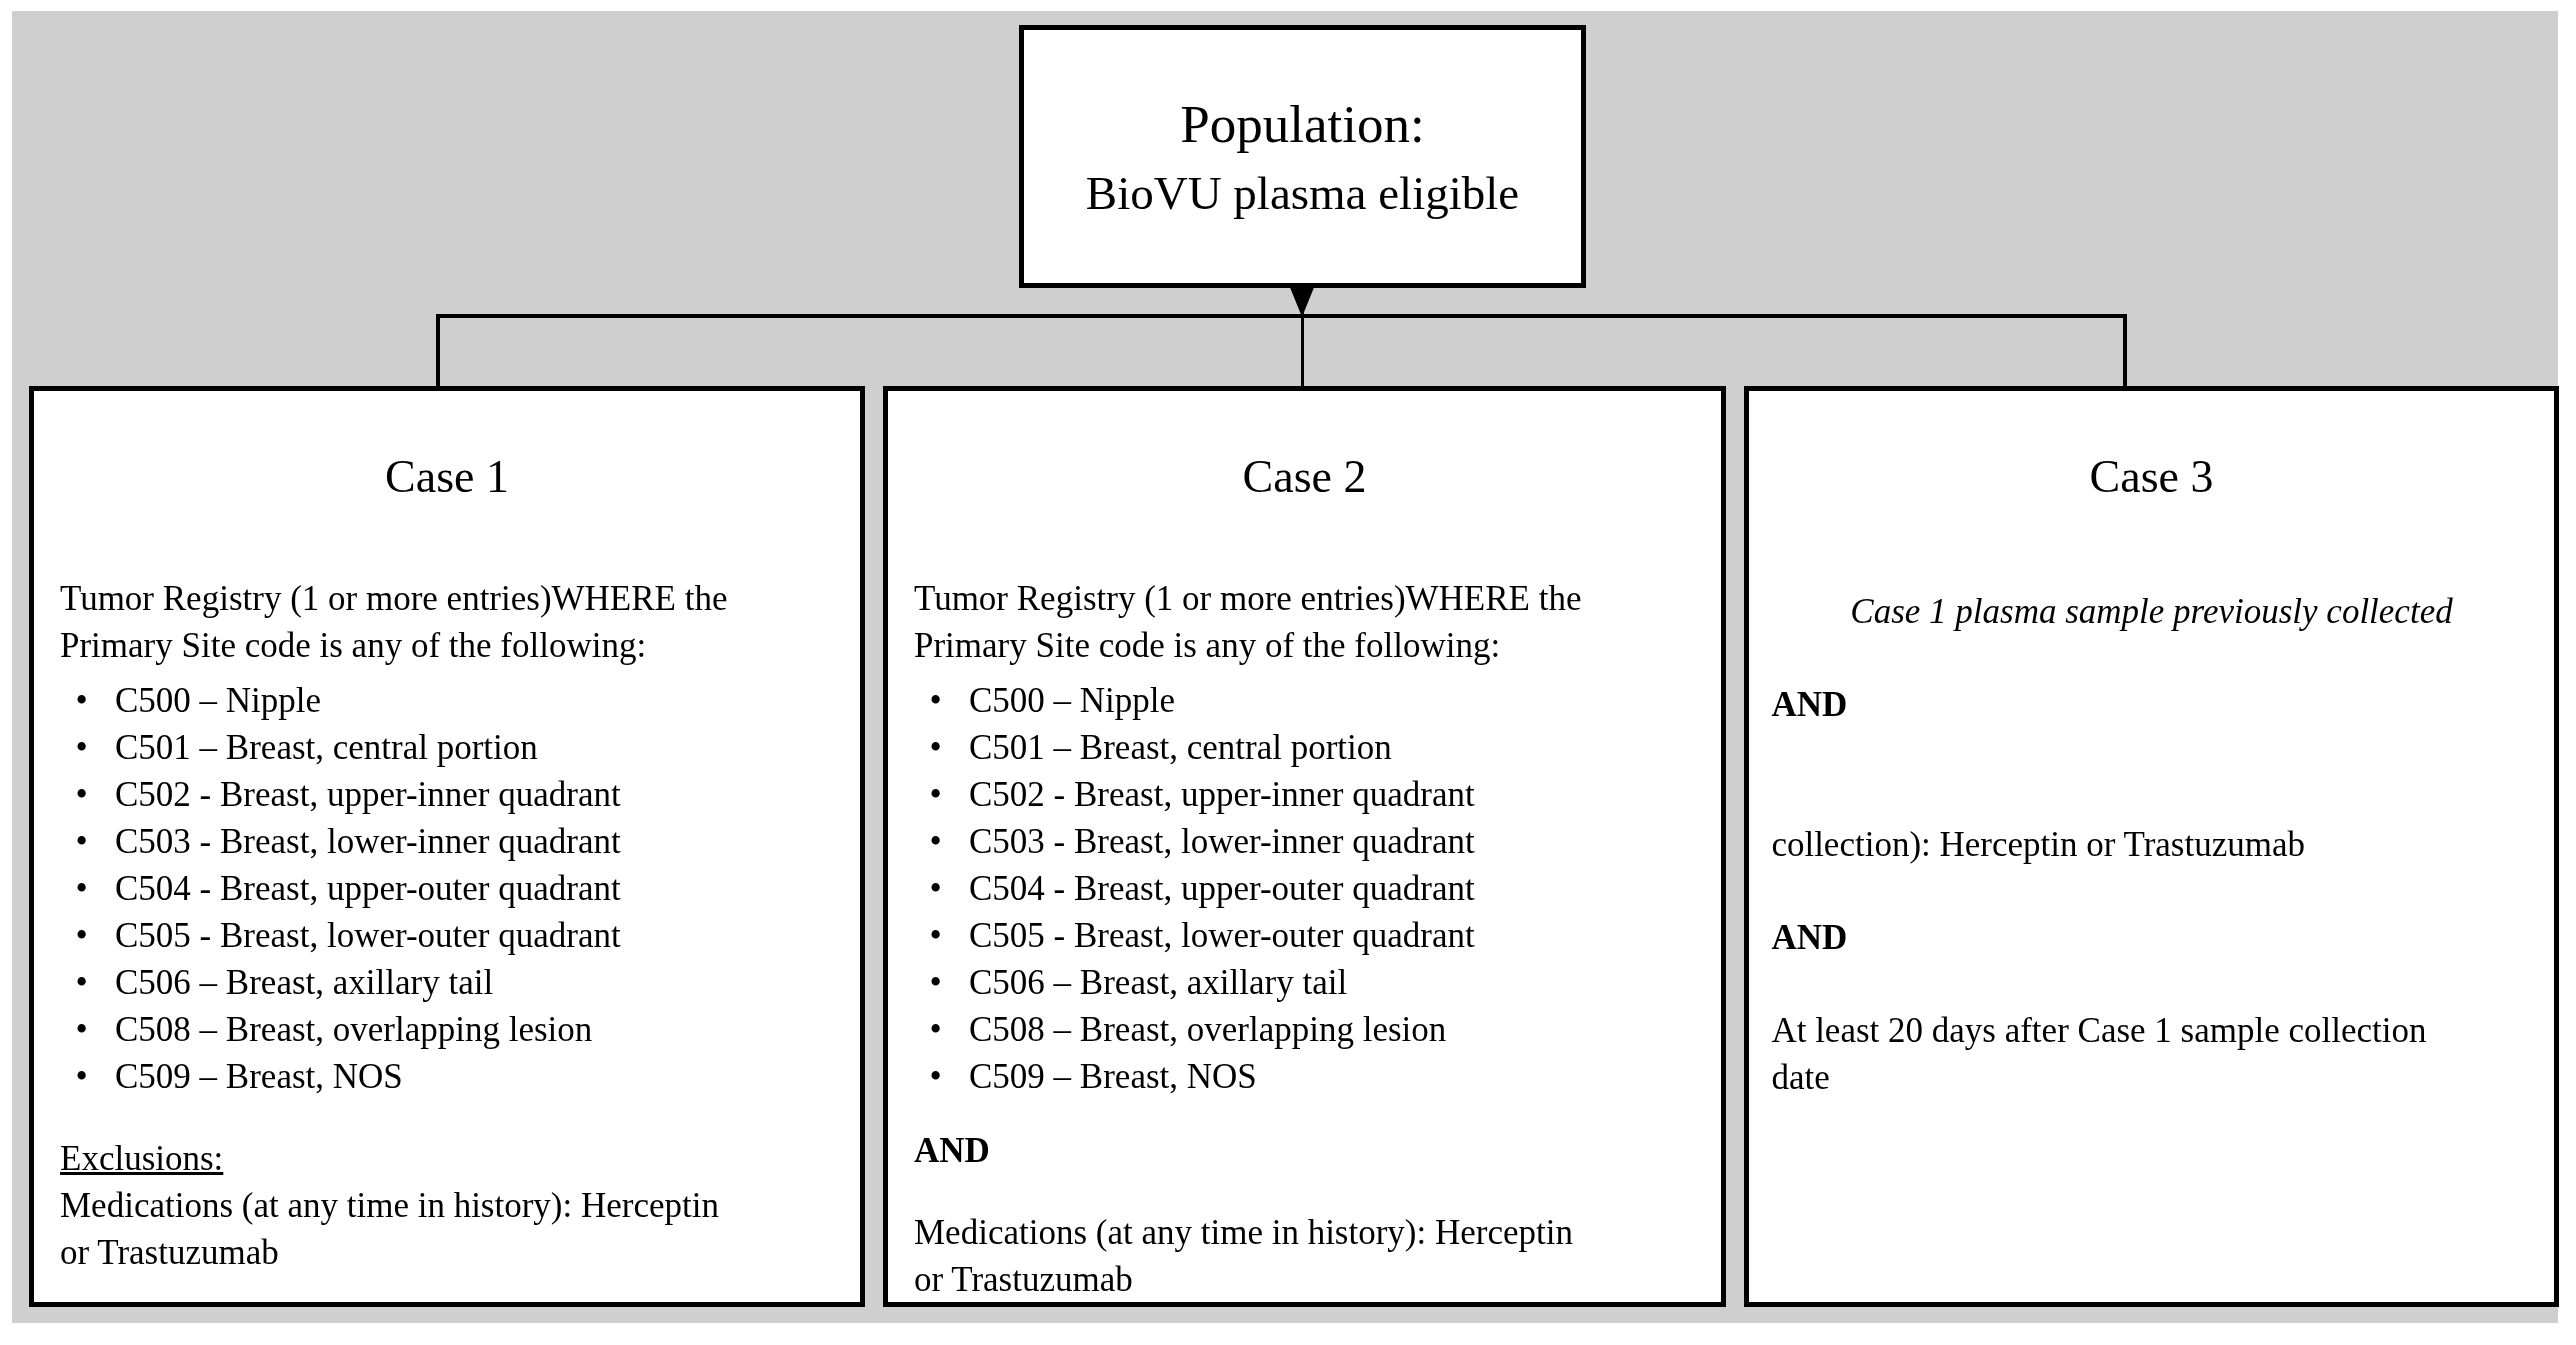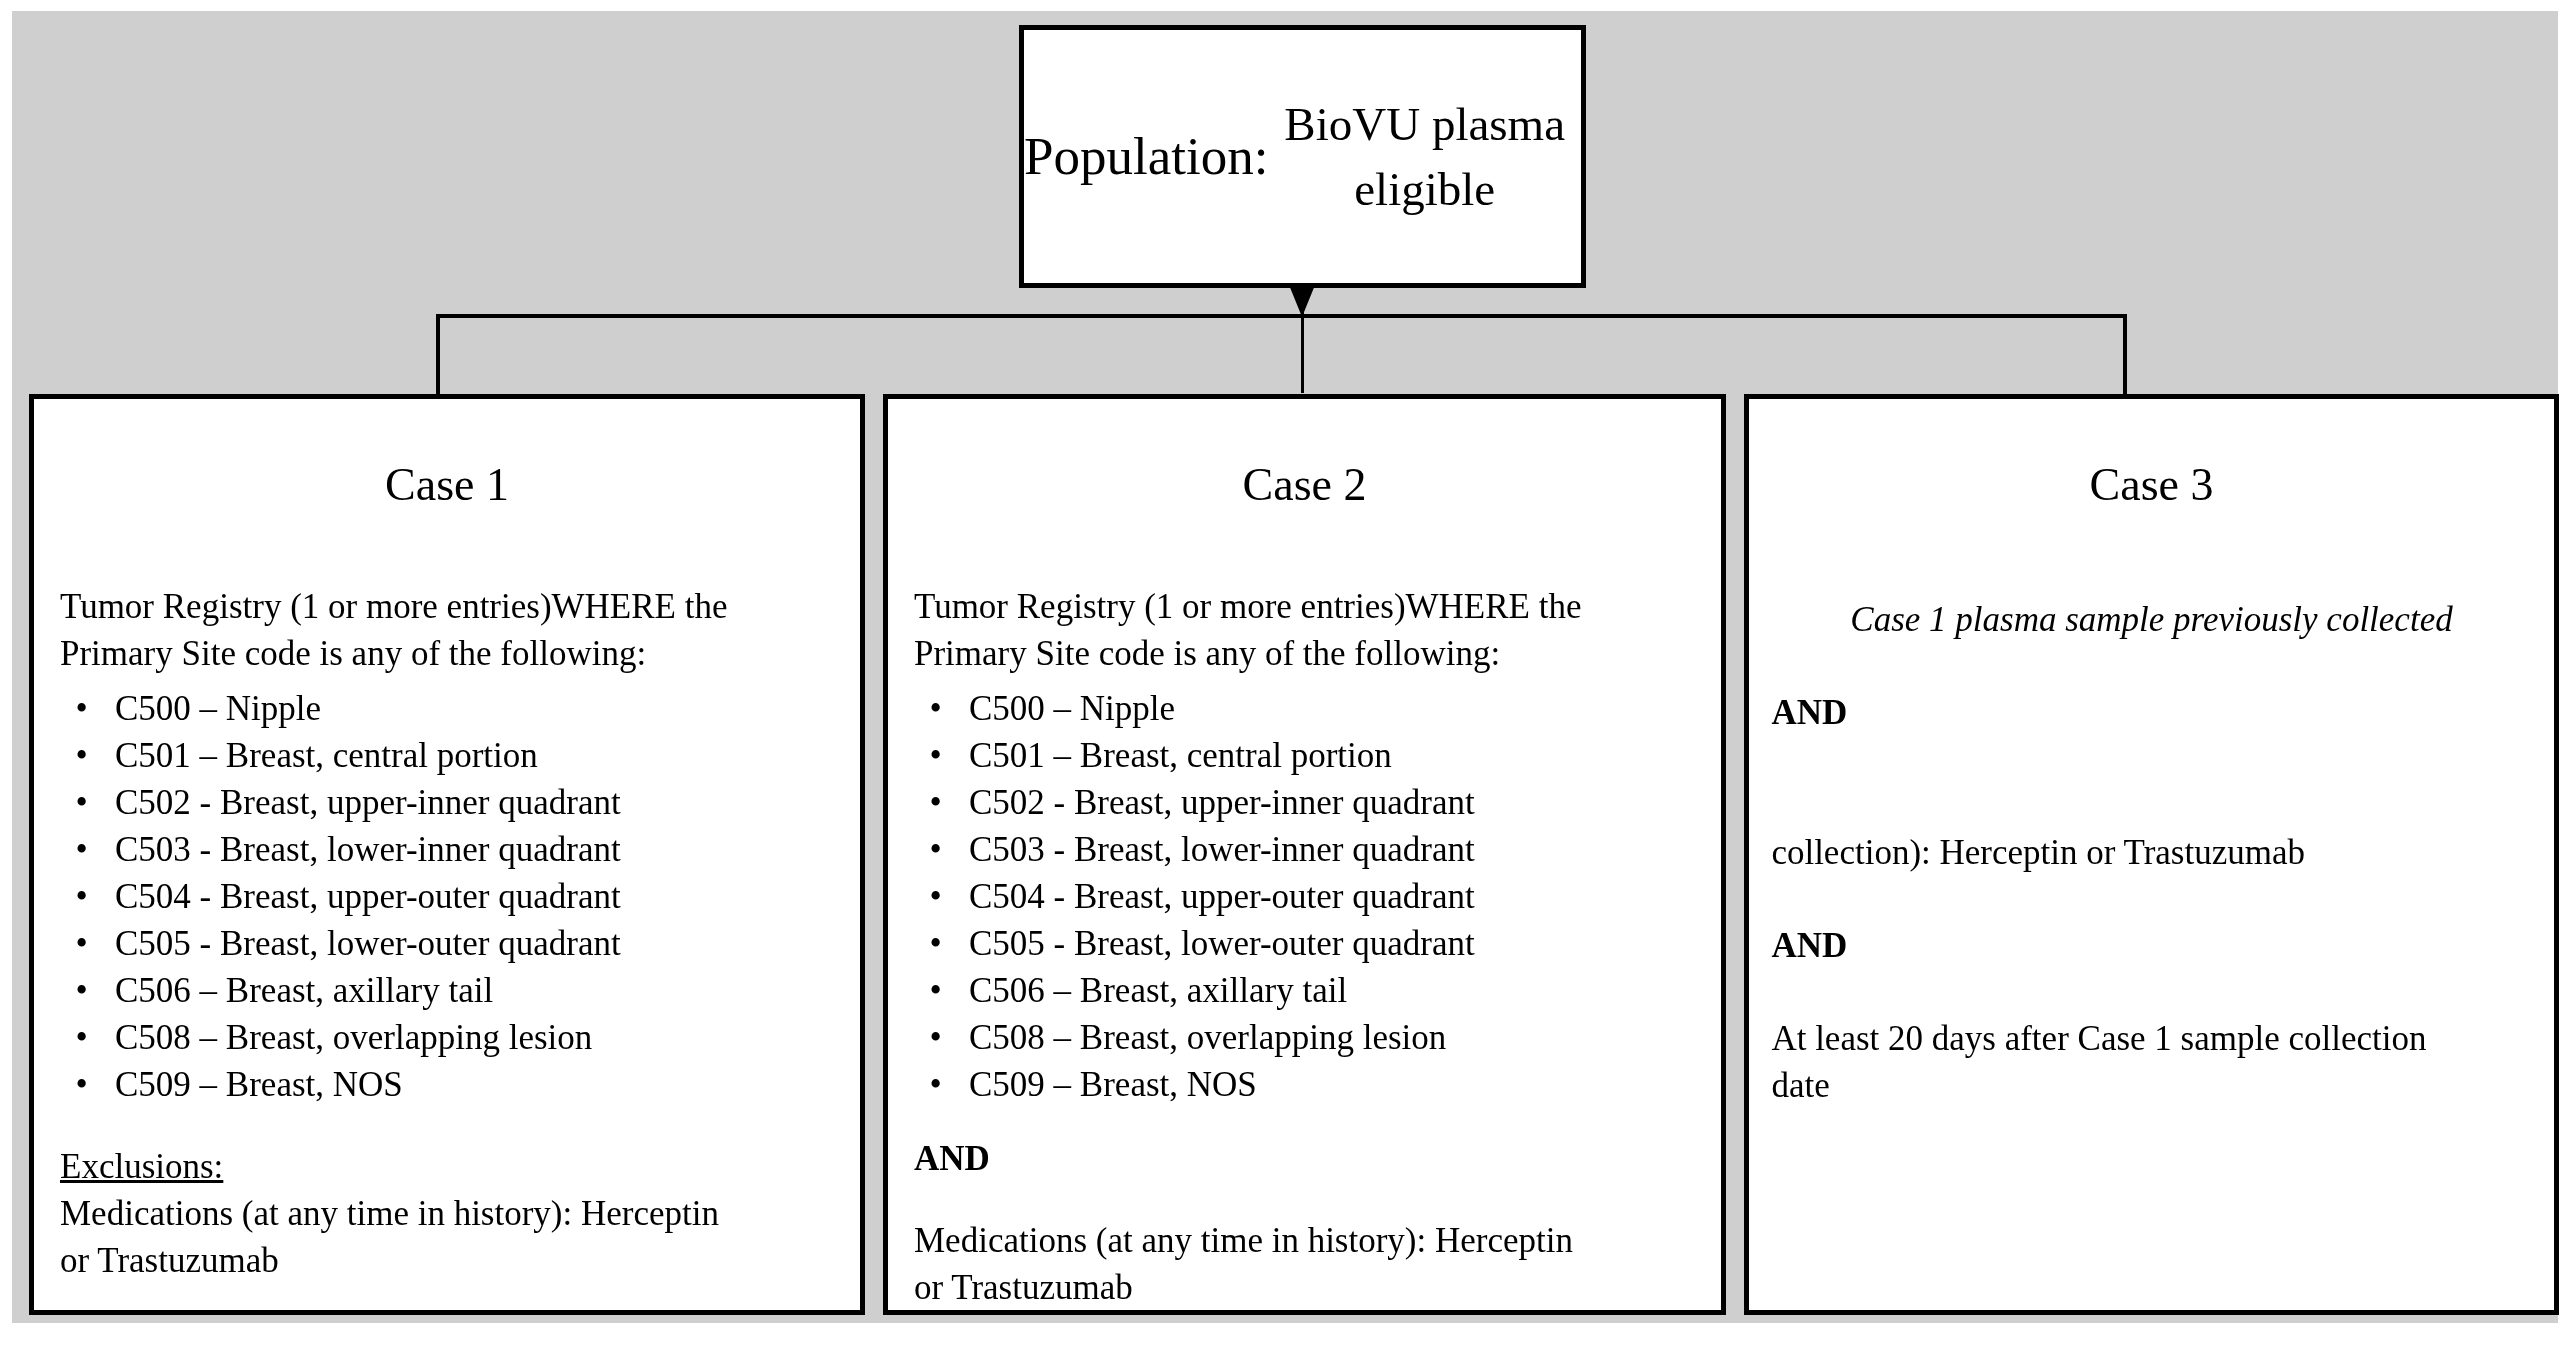--- a/index.html
+++ b/index.html
@@ -19,21 +19,21 @@
     background: var(--bg, #d0cfcf);
   }
   .population-box {
     position: absolute;
     left: 1019px; top: 25px;
     width: 567px; height: 263px;
     background: var(--boxfill, #ffffff);
     border: 5px solid var(--line, #000000);
     box-sizing: border-box;
     display: flex;
-    flex-direction: row;
+    flex-direction: column;
     justify-content: center;
     align-items: center;
     text-align: center;
   }
   .pop-title { font-size: 53px; line-height: 73px; }
   .pop-subtitle { font-size: 47px; line-height: 65px; text-align: center; }
 
   .connector {
     position: absolute;
     background: var(--line, #000000);
@@ -46,21 +46,21 @@
     position: absolute;
     left: 1289px; top: 285px;
     width: 0; height: 0;
     border-left: 13.7px solid transparent;
     border-right: 13.7px solid transparent;
     border-top: 32px solid var(--line, #000000);
   }
 
   .case-box {
     position: absolute;
-    top: 394px;
+    top: 386px;
     height: 921px;
     background: var(--boxfill, #ffffff);
     border: 5px solid var(--line, #000000);
     box-sizing: border-box;
     overflow: hidden;
   }
   .case1 { left: 29px;   width: 836px; }
   .case2 { left: 883px; width: 843px; }
   .case3 { left: 1744px; width: 815px; }
 

